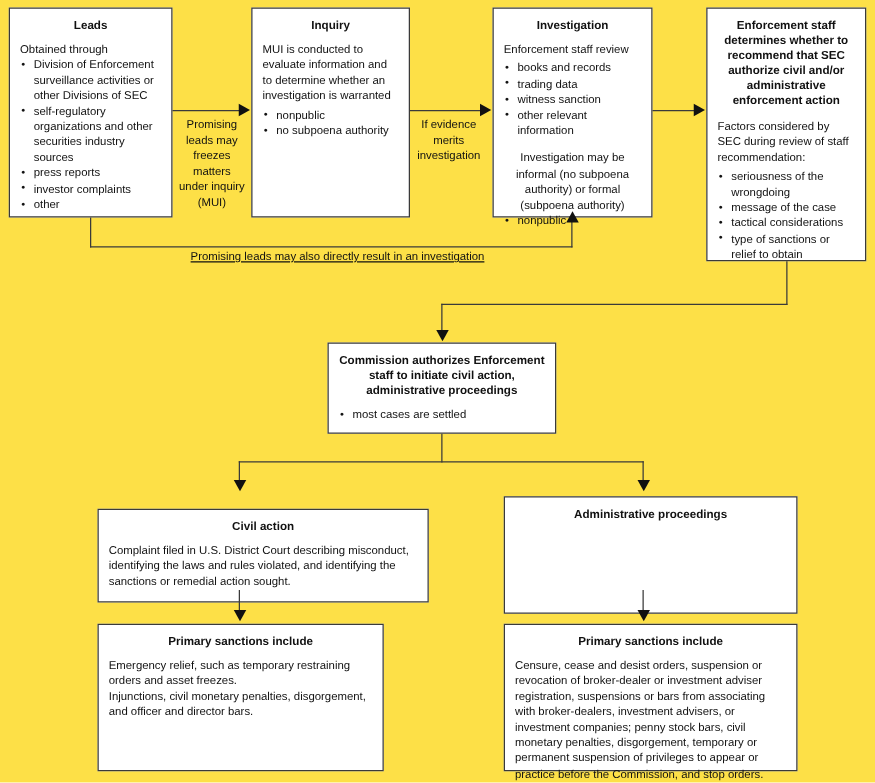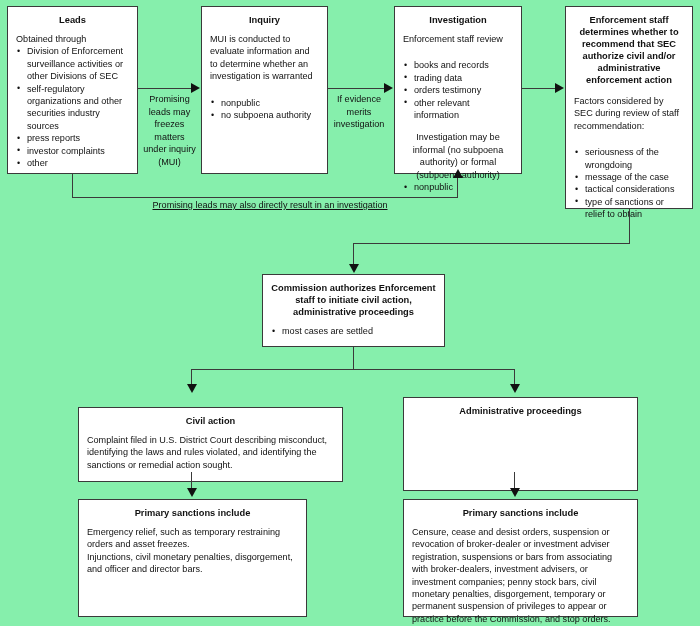--- a/index.html
+++ b/index.html
@@ -8,21 +8,21 @@
     background: #ffffff;
   }
   body {
     font-family: "Liberation Sans", sans-serif;
     color: #111111;
   }
   #canvas {
     position: relative;
     width: 700px;
     height: 626px;
-    background: #86efac;
+    background: #fde047;
     overflow: hidden;
   }
   .box {
     position: absolute;
     box-sizing: border-box;
     border: 1px solid #3a3a3a;
     background: #ffffff;
     padding: 7px 8px 6px 8px;
   }
   .box-title {
@@ -41,21 +41,21 @@
     margin: 0 0 0 0;
   }
   .para + .para {
   }
   ul.bul {
     list-style: none;
     margin: 0;
     padding: 0;
   }
   ul.bul.spaced {
-    margin-top: 14px;
+    margin-top: 3px;
   }
   ul.bul li {
     font-size: 9.1px;
     line-height: 12.4px;
     position: relative;
     padding-left: 11px;
     margin: 0;
   }
   ul.bul li:before {
     content: "\2022";
@@ -137,21 +137,21 @@
       <li>no subpoena authority</li>
     </ul>
   </div>
 
   <div class="box" style="left:394px; top:6px; width:128px; height:168px;">
     <div class="box-title">Investigation</div>
     <div class="para">Enforcement staff review</div>
     <ul class="bul spaced">
       <li>books and records</li>
       <li>trading data</li>
-      <li>orders testimony</li>
+      <li>witness sanction</li>
       <li>other relevant information</li>
     </ul>
     <div class="para" style="margin-top:10px;text-align:center;">Investigation may be informal (no subpoena authority) or formal (subpoena authority)</div>
     <ul class="bul">
       <li>nonpublic</li>
     </ul>
   </div>
 
   <div class="box" style="left:565px; top:6px; width:128px; height:203px;">
     <div class="box-title tall">Enforcement staff determines whether to recommend that SEC authorize civil and/or administrative enforcement action</div>

